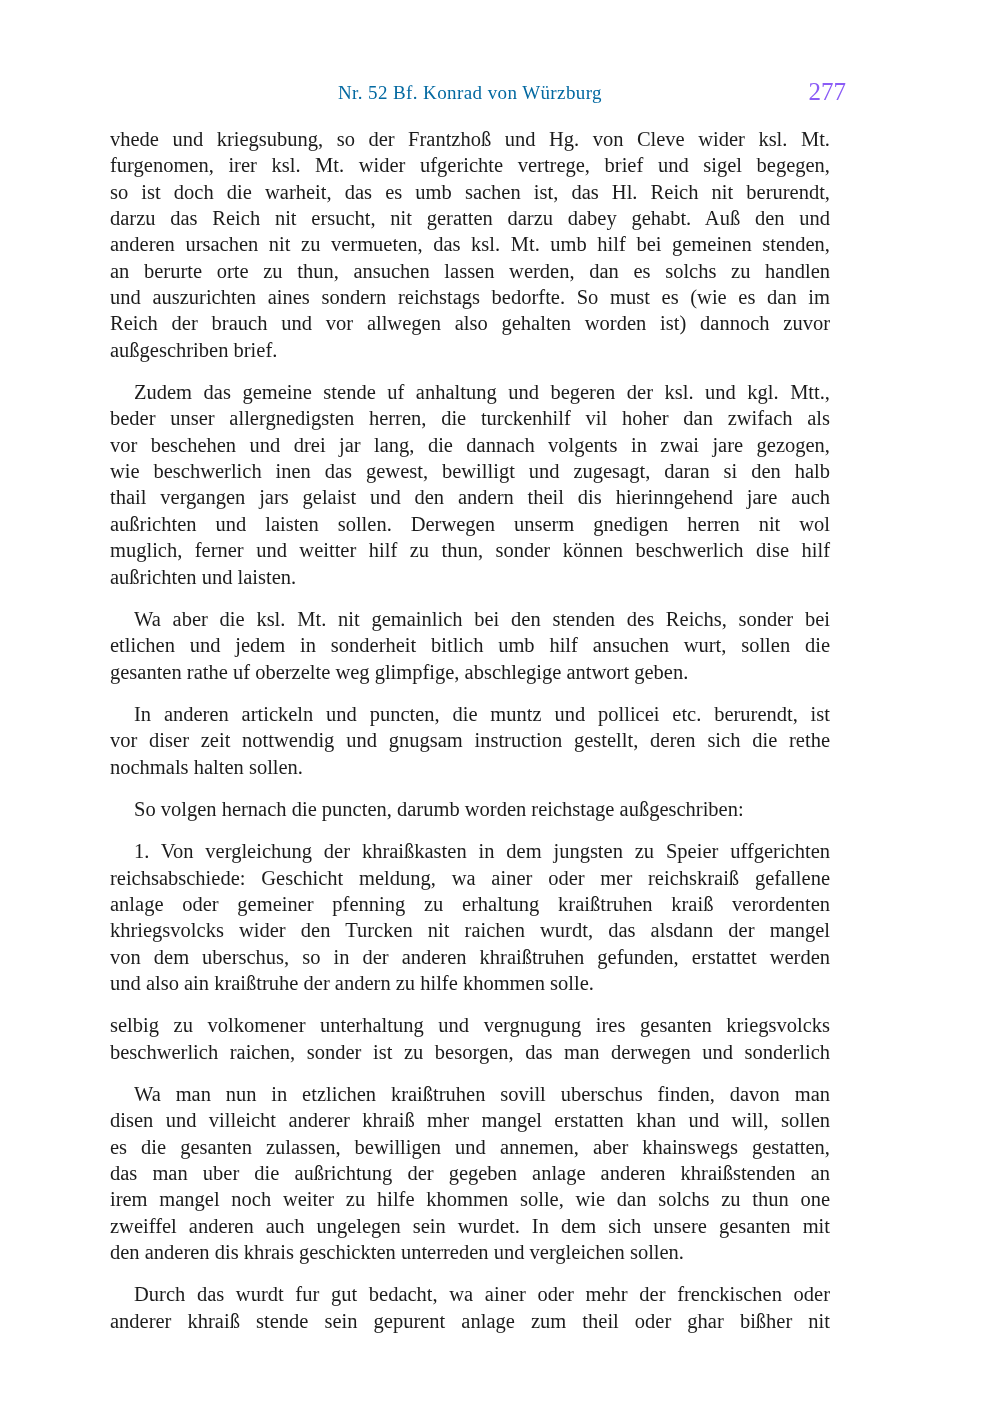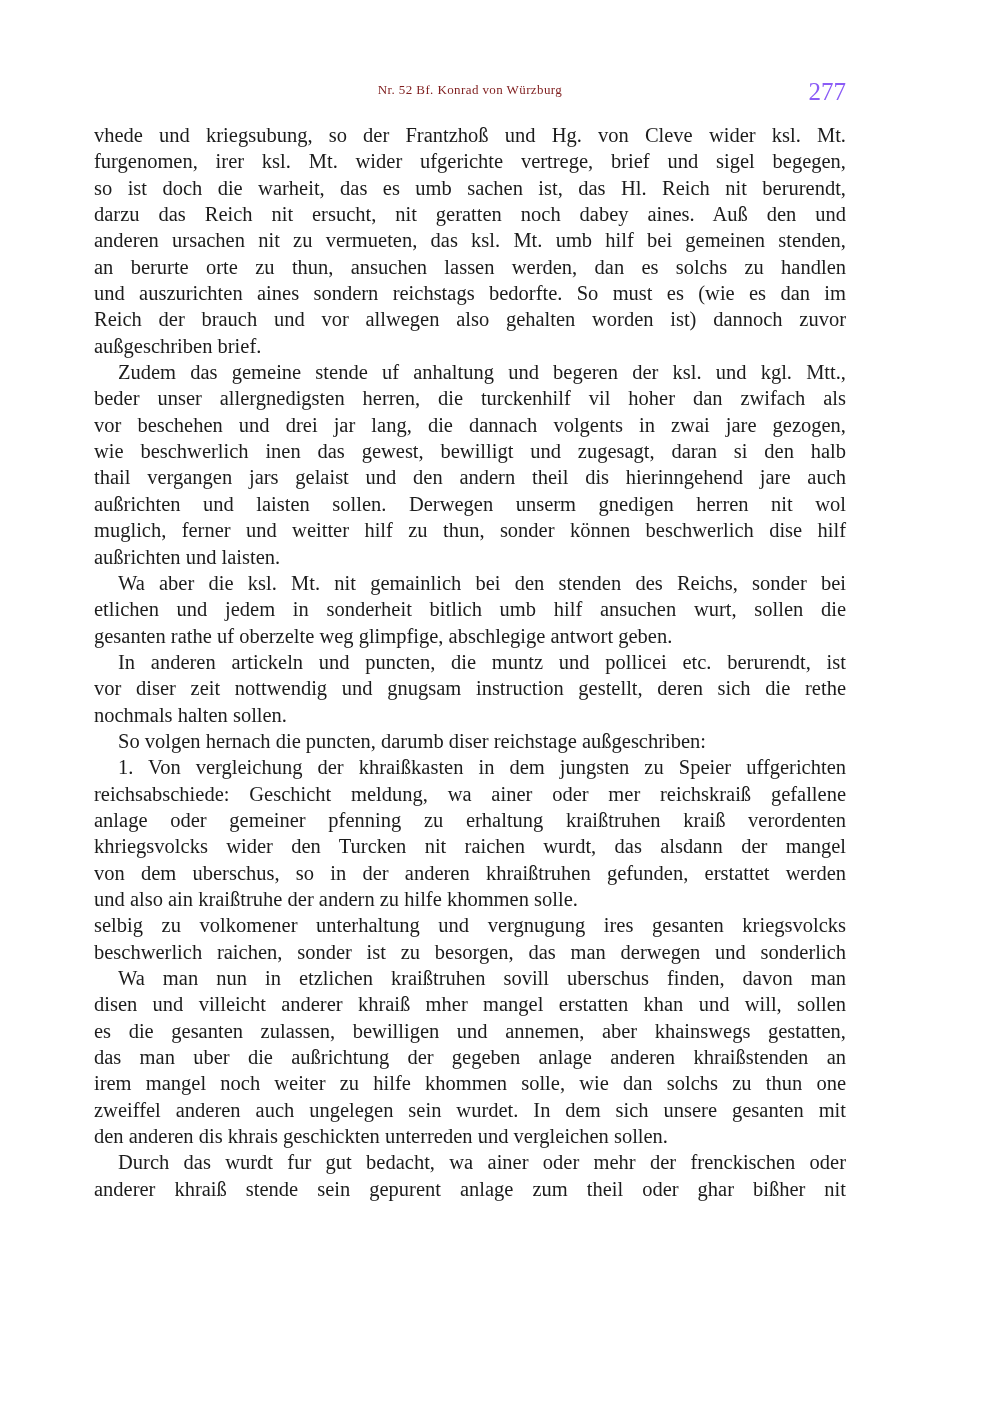--- a/index.html
+++ b/index.html
@@ -26,37 +26,37 @@
     position: relative;
     height: 32px;
     margin-bottom: 12px;
   }
   .running-title {
     position: absolute;
     left: 0;
     right: 0;
     top: 4px;
     text-align: center;
-    font-size: 13px;
+    font-size: 19px;
     letter-spacing: 0.4px;
-    color: #7f1d1d;
+    color: #0369a1;
   }
   .page-number {
     position: absolute;
     right: 0;
     top: 0;
     font-size: 25px;
     color: #8b5cf6;
   }
   .page-body {
     font-size: 20.5px;
     line-height: 26.35px;
   }
   .paragraph {
-    margin: 0;
+    margin: 16px;
     padding: 0;
   }
   .line {
     text-align: justify;
     text-align-last: justify;
     white-space: normal;
   }
   .line.last {
     text-align-last: left;
   }
@@ -71,21 +71,21 @@
   <div class="text-column">
     <div class="running-header">
       <div class="running-title">Nr. 52 Bf. Konrad von Würzburg</div>
       <div class="page-number">277</div>
     </div>
     <div class="page-body">
         <div class="paragraph">
           <div class="line">vhede und kriegsubung, so der Frantzhoß und Hg. von Cleve wider ksl. Mt.</div>
           <div class="line">furgenomen, irer ksl. Mt. wider ufgerichte vertrege, brief und sigel begegen,</div>
           <div class="line">so ist doch die warheit, das es umb sachen ist, das Hl. Reich nit berurendt,</div>
-          <div class="line">darzu das Reich nit ersucht, nit geratten noch dabey aines. Auß den und</div>
+          <div class="line">darzu das Reich nit ersucht, nit geratten darzu dabey gehabt. Auß den und</div>
           <div class="line">anderen ursachen nit zu vermueten, das ksl. Mt. umb hilf bei gemeinen stenden,</div>
           <div class="line">an berurte orte zu thun, ansuchen lassen werden, dan es solchs zu handlen</div>
           <div class="line">und auszurichten aines sondern reichstags bedorfte. So must es (wie es dan im</div>
           <div class="line">Reich der brauch und vor allwegen also gehalten worden ist) dannoch zuvor</div>
           <div class="line last">außgeschriben brief.</div>
         </div>
         <div class="paragraph">
           <div class="line indent">Zudem das gemeine stende uf anhaltung und begeren der ksl. und kgl. Mtt.,</div>
           <div class="line">beder unser allergnedigsten herren, die turckenhilf vil hoher dan zwifach als</div>
           <div class="line">vor beschehen und drei jar lang, die dannach volgents in zwai jare gezogen,</div>
@@ -99,21 +99,21 @@
           <div class="line indent">Wa aber die ksl. Mt. nit gemainlich bei den stenden des Reichs, sonder bei</div>
           <div class="line">etlichen und jedem in sonderheit bitlich umb hilf ansuchen wurt, sollen die</div>
           <div class="line last">gesanten rathe uf oberzelte weg glimpfige, abschlegige antwort geben.</div>
         </div>
         <div class="paragraph">
           <div class="line indent">In anderen artickeln und puncten, die muntz und pollicei etc. berurendt, ist</div>
           <div class="line">vor diser zeit nottwendig und gnugsam instruction gestellt, deren sich die rethe</div>
           <div class="line last">nochmals halten sollen.</div>
         </div>
         <div class="paragraph">
-          <div class="line indent last">So volgen hernach die puncten, darumb diser reichstage außgeschriben:</div>
+          <div class="line indent last">So volgen hernach die puncten, darumb worden reichstage außgeschriben:</div>
         </div>
         <div class="paragraph">
           <div class="line indent">1. Von vergleichung der khraißkasten in dem jungsten zu Speier uffgerichten</div>
           <div class="line">reichsabschiede: Geschicht meldung, wa ainer oder mer reichskraiß gefallene</div>
           <div class="line">anlage oder gemeiner pfenning zu erhaltung kraißtruhen kraiß verordenten</div>
           <div class="line">khriegsvolcks wider den Turcken nit raichen wurdt, das alsdann der mangel</div>
           <div class="line">von dem uberschus, so in der anderen khraißtruhen gefunden, erstattet werden</div>
           <div class="line last">und also ain kraißtruhe der andern zu hilfe khommen solle.</div>
         </div>
         <div class="paragraph">

